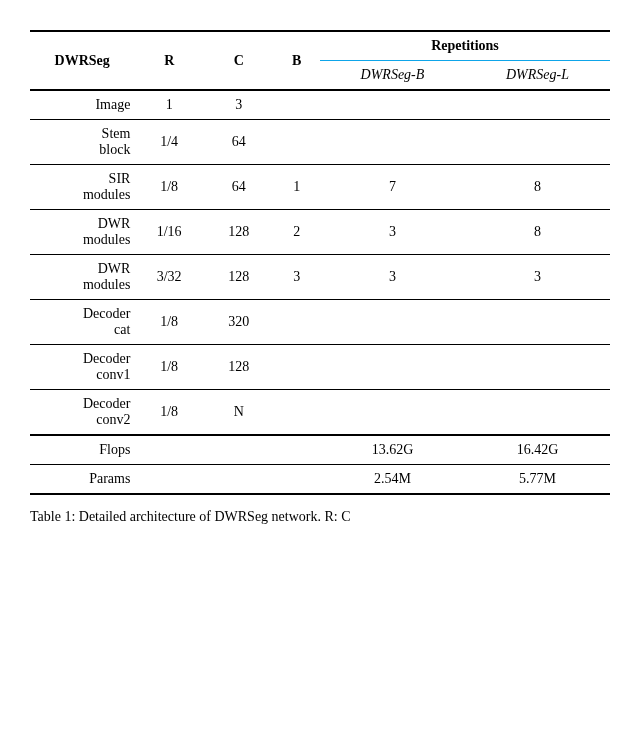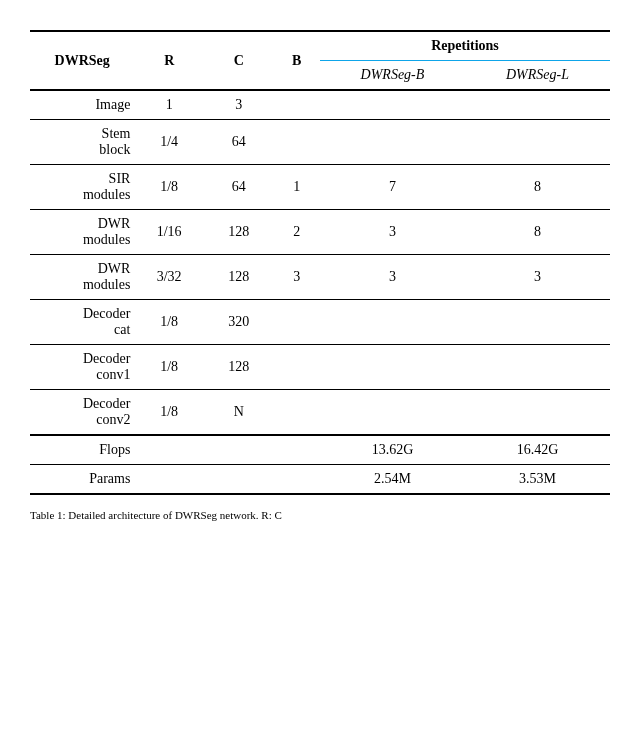--- a/index.html
+++ b/index.html
@@ -43,21 +43,21 @@
       font-weight: normal;
       border-top: 1px solid #000;
       border-bottom: 1px solid #000;
       font-style: italic;
     }
     .repetitions-header {
       border-bottom: 1px solid #0ea5e9;
     }
     .caption {
       margin-top: 14px;
-      font-size: 11px;
+      font-size: 14px;
       text-align: left;
       color: #000;
     }
     col.stages { width: 18%; }
     col.r { width: 12%; }
     col.c { width: 12%; }
     col.b { width: 8%; }
     col.dwrseg-b { width: 25%; }
     col.dwrseg-l { width: 25%; }
   </style>
@@ -171,20 +171,20 @@
         <td>13.62G</td>
         <td>16.42G</td>
       </tr>
 
       <tr style="border-bottom: 2px solid #000; margin-left: 32px;">
         <td class="stage-col">Params</td>
         <td></td>
         <td></td>
         <td></td>
         <td>2.54M</td>
-        <td>3.53M</td>
+        <td>5.77M</td>
       </tr>
     </tbody>
   </table>
   <div class="caption">
     <span>Table 1: Detailed architecture of DWRSeg network. R: C</span>
   </div>
 </div>
 
 </body></html>

